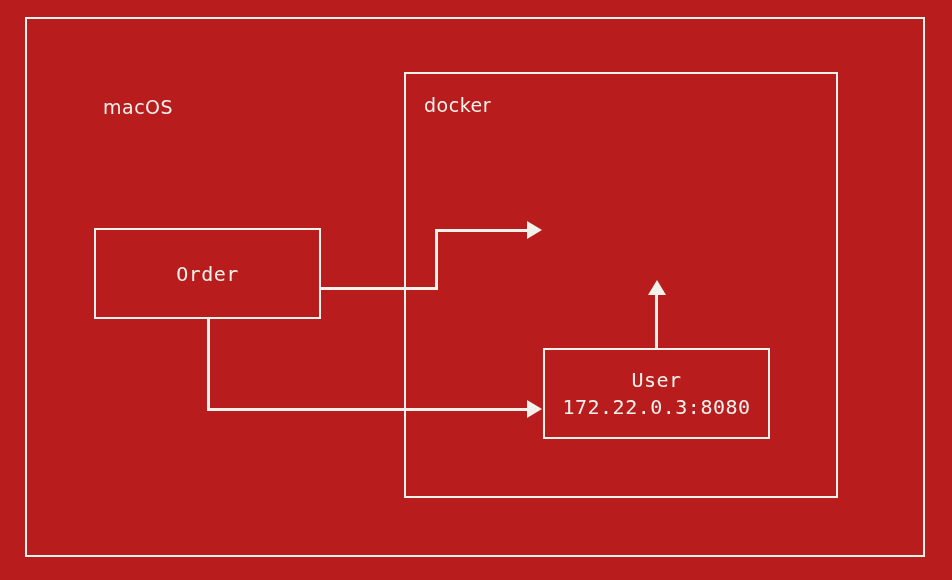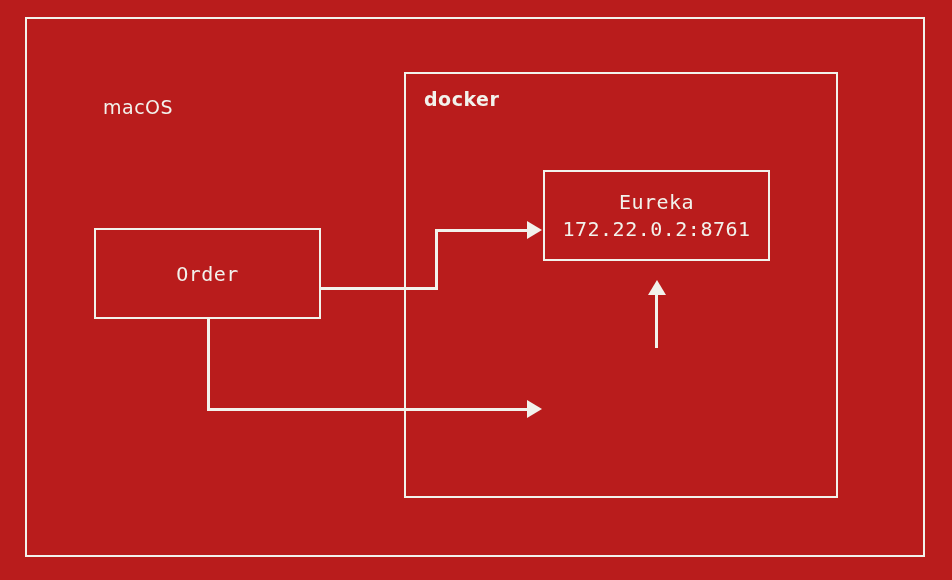--- a/index.html
+++ b/index.html
@@ -28,21 +28,21 @@
     font-family: "DejaVu Sans", sans-serif;
     font-size: 19px;
     color: #f2f2ec;
     letter-spacing: 0.5px;
     white-space: nowrap;
   }
 
   #macos-box  { left: 25px;  top: 17px;  width: 900px; height: 540px; }
   #macos-label{ left: 103px; top: 96px; }
   #docker-box { left: 404px; top: 72px;  width: 434px; height: 426px; }
-  #docker-label{left: 424px; top: 88px; font-weight: bold; }
+  #docker-label{left: 424px; top: 94px; }
 
   
   .node {
     position: absolute;
     border: 2px solid #f2f2ec;
     box-sizing: border-box;
     display: flex;
     flex-direction: column;
     align-items: center;
     justify-content: center;
@@ -115,25 +115,25 @@
   <div id="macos-box" class="container-box"></div>
   <div id="macos-label" class="container-label">macOS</div>
 
   <div id="docker-box" class="container-box"></div>
   <div id="docker-label" class="container-label">docker</div>
 
   <div id="node-order" class="node">
     <div class="node-name">Order</div>
   </div>
 
-  <div id="node-eureka" class="node">
-    <div class="node-name">Eureka</div>
-    <div class="node-addr">172.22.0.2:8761</div>
+
+  <div id="node-user" class="node">
+    <div class="node-name">User</div>
+    <div class="node-addr">172.22.0.3:8080</div>
   </div>
-
 
   <div id="oe-h1" class="seg-h"></div>
   <div id="oe-v" class="seg-v"></div>
   <div id="oe-h2" class="seg-h"></div>
   <div id="oe-head" class="arrow-right"></div>
 
   <div id="ou-v" class="seg-v"></div>
   <div id="ou-h" class="seg-h"></div>
   <div id="ou-head" class="arrow-right"></div>
 

